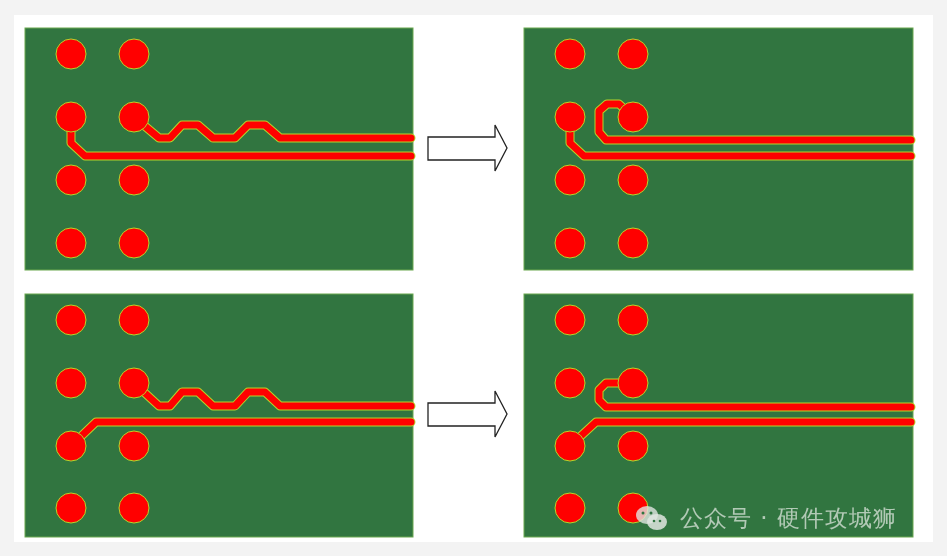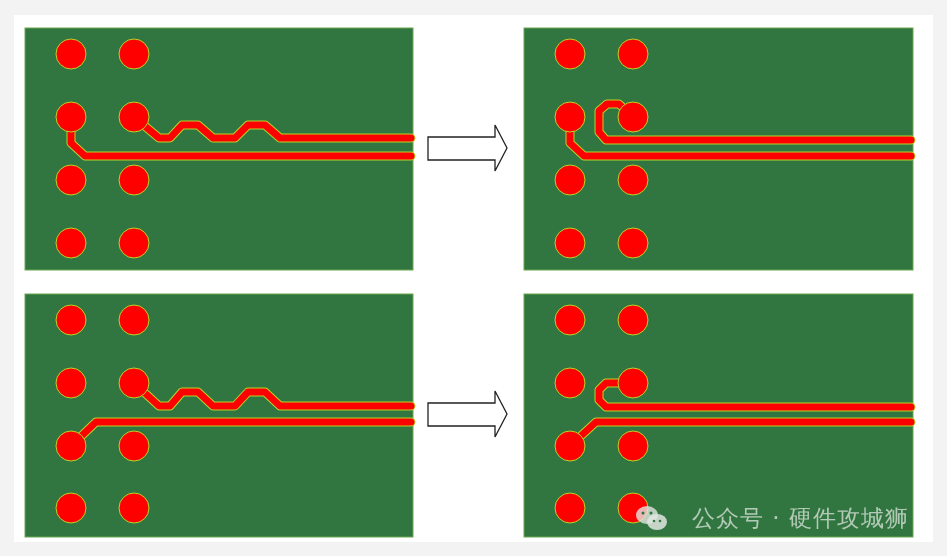--- a/index.html
+++ b/index.html
@@ -6,21 +6,21 @@
   body {
     width: 947px; height: 556px; background: #f3f3f3; position: relative; overflow: hidden;
     font-family: "DejaVu Sans", sans-serif;
   }
   .card {
     position: absolute; left: 14px; top: 15px; width: 919px; height: 527px; background: #ffffff;
   }
   svg.canvas { position: absolute; left: 0; top: 0; }
   .watermark {
     position: absolute; left: 634px; top: 500px; height: 36px;
-    display: flex; align-items: center; gap: 22px;
+    display: flex; align-items: center; gap: 10px;
     color: rgba(215, 225, 215, 0.78); font-size: 23px; letter-spacing: 1px;
     white-space: nowrap; overflow: hidden; width: 279px;
   }
   .wm-icon { width: 36px; height: 30px; flex: none; }
 </style>
 </head>
 <body>
 
 <div class="card"></div>
 

